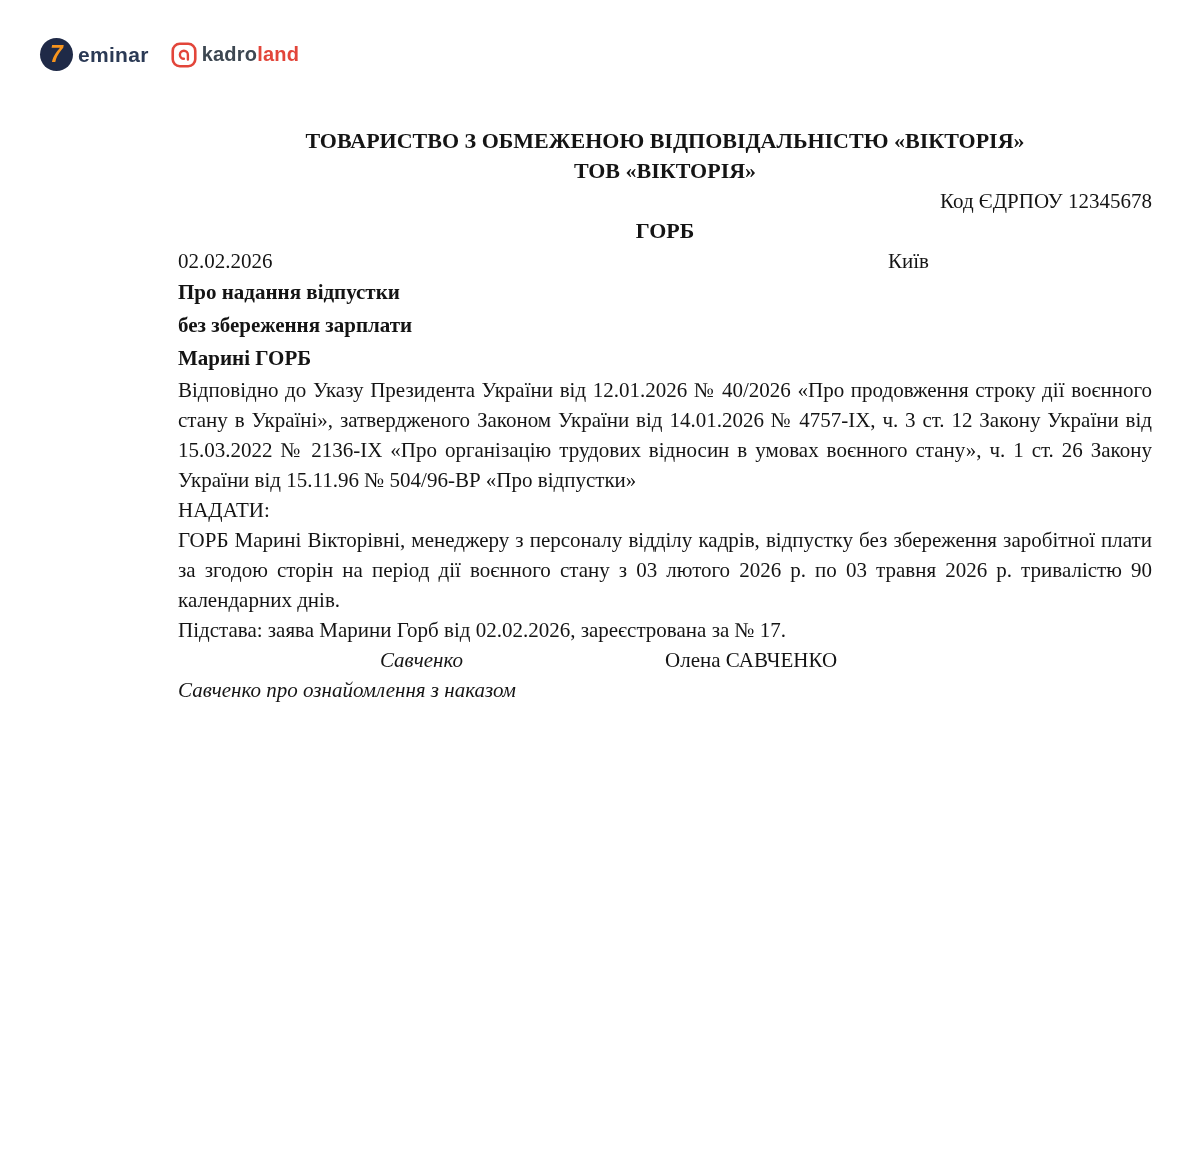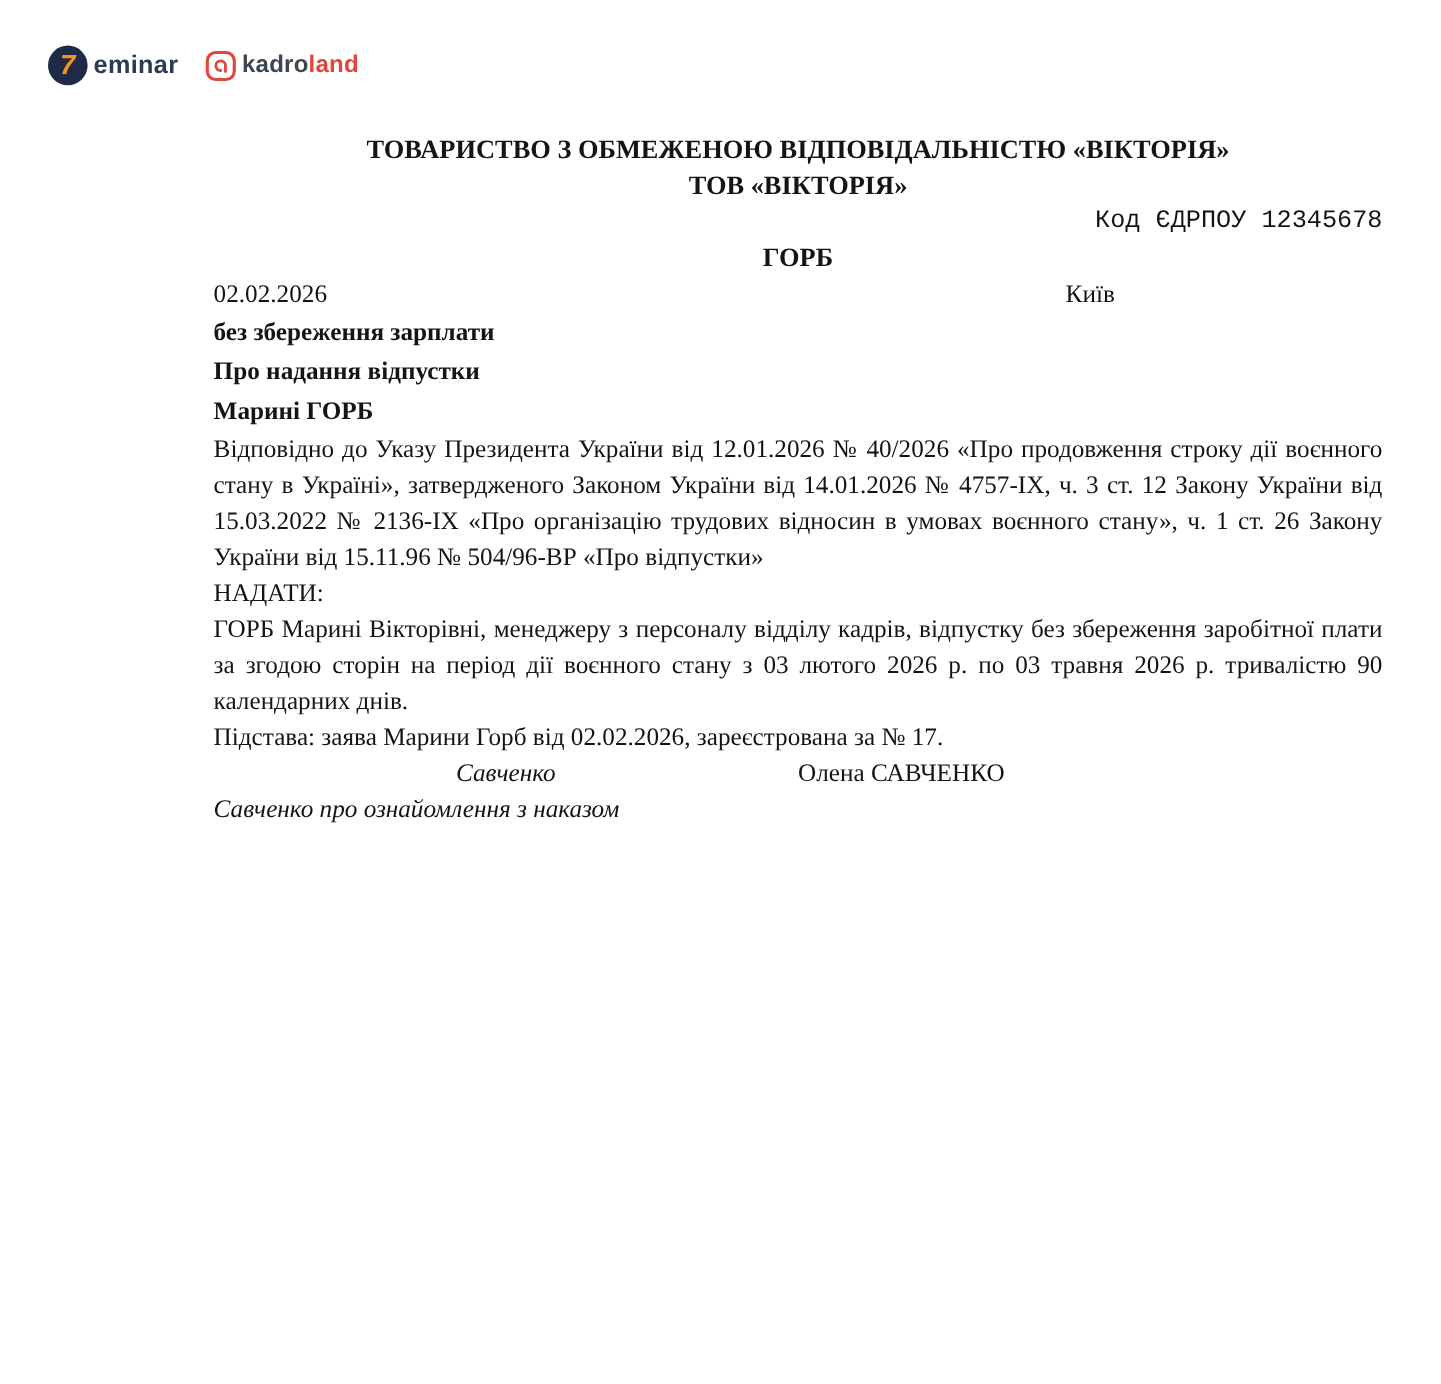--- a/index.html
+++ b/index.html
@@ -44,39 +44,38 @@
     letter-spacing: 0.3px;
   }
   .kadro-icon { display: block; }
   .kadro-text { font-weight: 600; font-size: 20px; letter-spacing: 0.2px; }
   .kadro-dark { color: #3d4751; }
   .kadro-red { color: #e2453a; }
 
   
   .doc {
     position: absolute;
-    top: 0;
+    top: 16px;
     left: 178px;
     width: 974px;
     font-size: 21px;
     line-height: 30px;
   }
   .doc p, .doc h1, .doc div { margin: 0; }
 
   .company {
     padding-top: 110px;
     font-size: 22px;
     font-weight: bold;
     text-align: center;
     line-height: 30px;
   }
   .edrpou {
     margin-top: 28px;
     text-align: right;
-    font-family: Liberation Mono, monospace;
   }
   .doc-title {
     margin-top: 2px;
     text-align: center;
     font-weight: bold;
     font-size: 22px;
   }
   .meta-row {
     margin-top: 60px;
     display: flex;
@@ -146,22 +145,22 @@
   <div class="edrpou">Код ЄДРПОУ 12345678</div>
 
   <div class="doc-title">ГОРБ</div>
 
   <div class="meta-row">
     <span class="meta-date">02.02.2026</span>
     <span class="meta-city">Київ</span>
   </div>
 
   <div class="subject">
+    <div>Про надання відпустки</div>
     <div>без збереження зарплати</div>
-    <div>Про надання відпустки</div>
     <div>Марині ГОРБ</div>
   </div>
 
   <p class="preamble">Відповідно до Указу Президента України від 12.01.2026 № 40/2026 «Про продовження строку дії воєнного стану в Україні», затвердженого Законом України від 14.01.2026 № 4757-IX, ч. 3 ст. 12 Закону України від 15.03.2022 № 2136-IX «Про організацію трудових відносин в умовах воєнного стану», ч. 1 ст. 26 Закону України від 15.11.96 № 504/96-ВР «Про відпустки»</p>
 
   <p class="resolve">НАДАТИ:</p>
 
   <p class="order">ГОРБ Марині Вікторівні, менеджеру з персоналу відділу кадрів, відпустку без збереження заробітної плати за згодою сторін на період дії воєнного стану з 03 лютого 2026 р. по 03 травня 2026 р. тривалістю 90 календарних днів.</p>
 
   <p class="basis">Підстава: заява Марини Горб від 02.02.2026, зареєстрована за № 17.</p>

